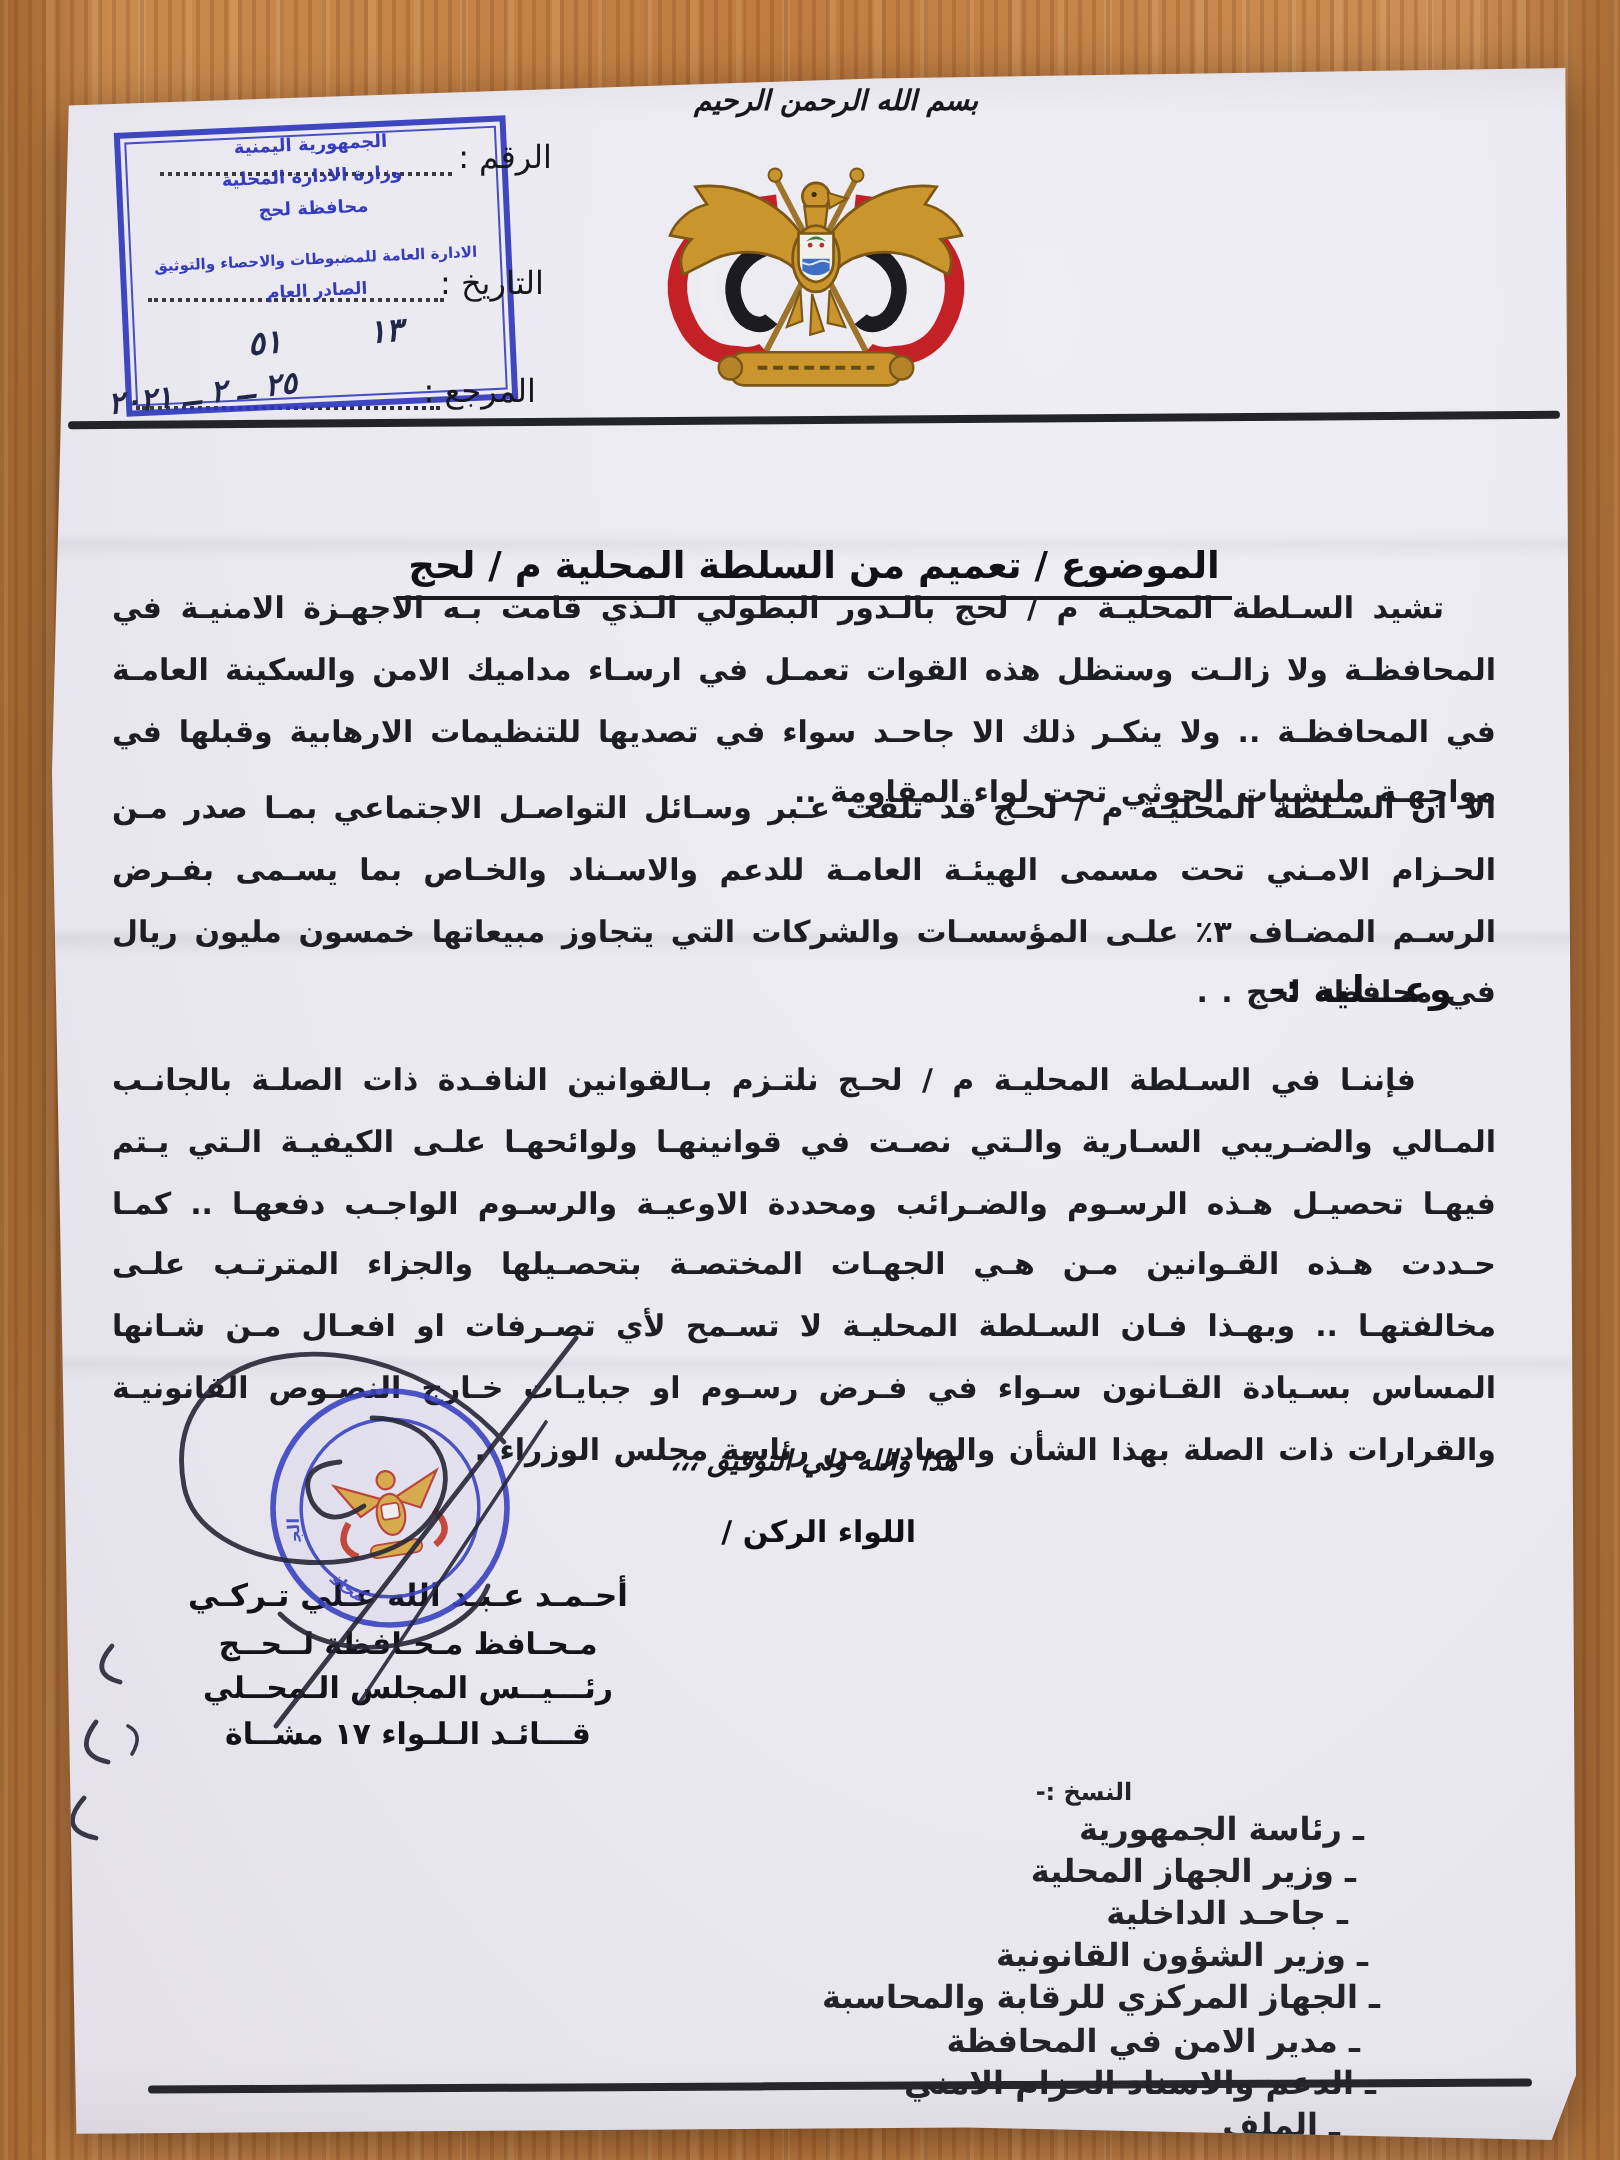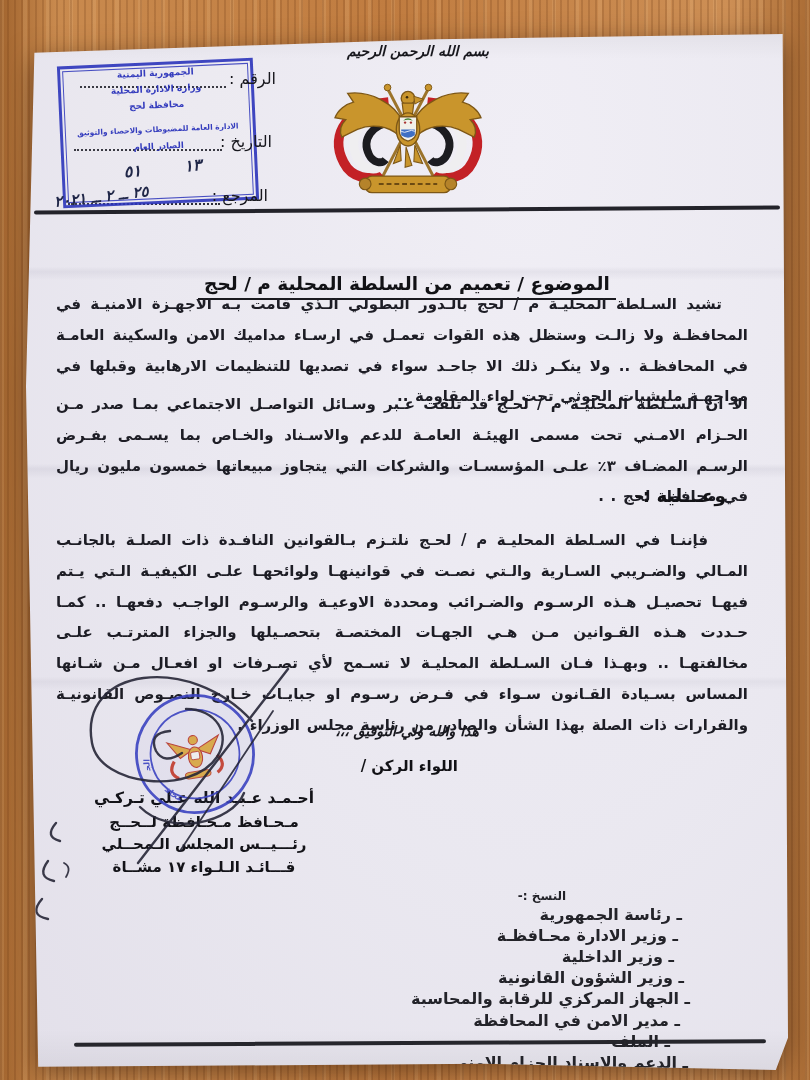--- a/index.html
+++ b/index.html
@@ -220,25 +220,25 @@
       <path d="M36,198 q-12,14 4,18"></path>
       <path d="M28,236 q-12,16 6,20"></path>
       <path d="M22,274 q-14,16 6,20"></path>
       <path d="M46,252 q6,-10 -2,-14" stroke-width="1.8"></path>
     </g>
   </svg>
 
   <div class="abs copies">
     <div class="clabel">النسخ :-</div>
     <div class="citem c1">ـ رئاسة الجمهورية</div>
-    <div class="citem c3">ـ وزير الادارة محـافظـة</div>
-    <div class="citem c4">ـ وزير الداخلية</div>
+    <div class="citem c3">ـ وزير الجهاز المحلية</div>
+    <div class="citem c4">ـ جاحـد الداخلية</div>
     <div class="citem c5">ـ وزير الشؤون القانونية</div>
     <div class="citem c6">ـ الجهاز المركزي للرقابة والمحاسبة</div>
     <div class="citem c7">ـ مدير الامن في المحافظة</div>
+    <div class="citem c8">ـ الدعم والاسناد الحزام الامني</div>
     <div class="citem c9">ـ الملف</div>
-    <div class="citem c8">ـ الدعم والاسناد الحزام الامني</div>
   </div>
 
   <div class="abs bottom-rule"></div>
 
 </div>
 </div>
 
 </body></html>

